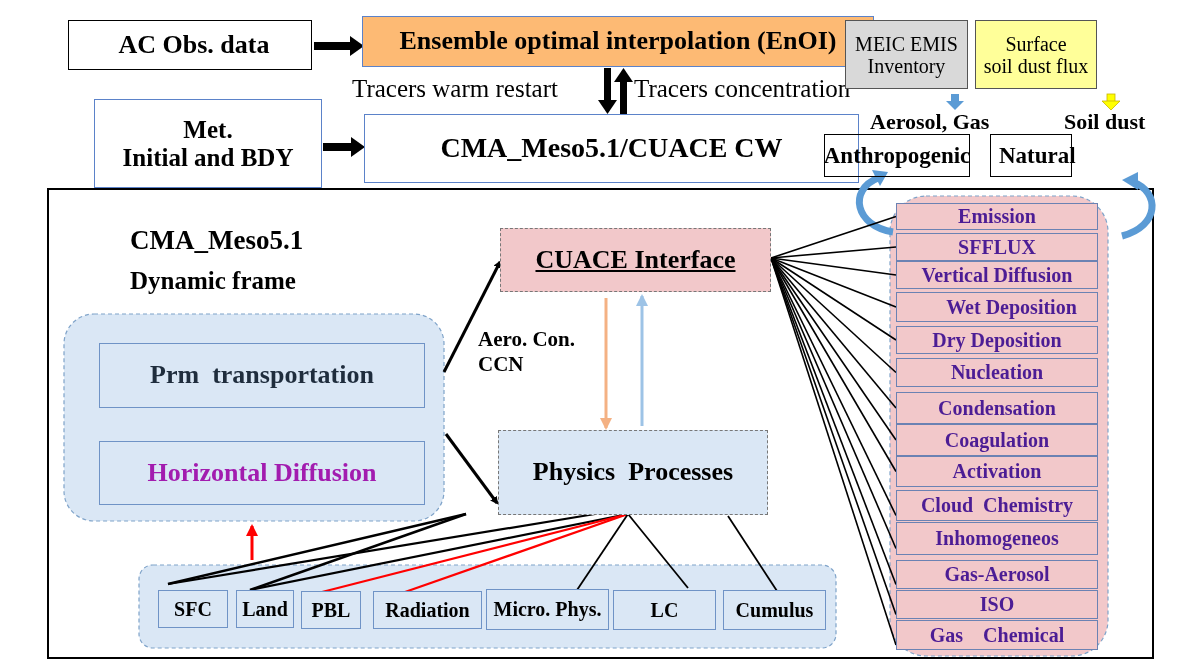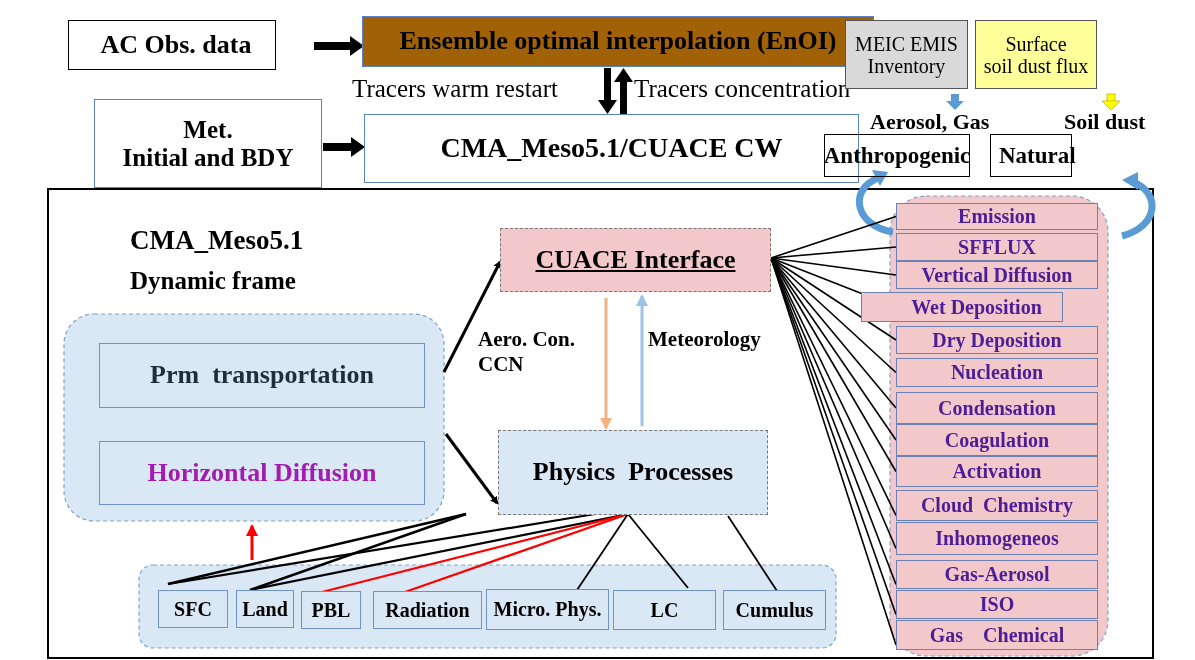--- a/index.html
+++ b/index.html
@@ -108,25 +108,25 @@
     <line x1="595" y1="514" x2="168" y2="584" stroke="#000" stroke-width="2.2"></line>
     <line x1="628" y1="514" x2="250" y2="590" stroke="#000" stroke-width="2.2"></line>
     <line x1="628" y1="514" x2="322" y2="592" stroke="#ff0000" stroke-width="2.2"></line>
     <line x1="628" y1="514" x2="405" y2="592" stroke="#ff0000" stroke-width="2.2"></line>
     <line x1="628" y1="514" x2="577" y2="590" stroke="#000" stroke-width="1.8"></line>
     <line x1="628" y1="514" x2="688" y2="588" stroke="#000" stroke-width="1.8"></line>
     <line x1="728" y1="516" x2="777" y2="591" stroke="#000" stroke-width="1.8"></line>
   </g>
 </svg>
 
-<div class="box" style="left:68px;top:20px;width:208px;height:50px;border:1.5px solid #000;font-size:26px;padding-left:8px;">
+<div class="box" style="left:68px;top:20px;width:244px;height:50px;border:1.5px solid #000;font-size:26px;padding-left:8px;">
   <span>AC Obs. data</span>
 </div>
 
-<div class="box" style="left:362px;top:16px;width:512px;height:51px;background:#a16207;border:1.5px solid #5b82c9;font-size:26px;">
+<div class="box" style="left:362px;top:16px;width:512px;height:51px;background:#fdba74;border:1.5px solid #5b82c9;font-size:26px;">
   <span>Ensemble optimal interpolation (EnOI)</span>
 </div>
 
 <div class="lbl" style="left:352px;top:74px;font-weight:normal;font-size:25px;">Tracers warm restart</div>
 <div class="lbl" style="left:634px;top:74px;font-weight:normal;font-size:25px;">Tracers concentration</div>
 
 <div class="box" style="left:94px;top:99px;width:228px;height:89px;border:1.5px solid #5b82c9;font-size:25px;flex-direction:column;">
   <span>Met.</span>
   <span>Initial and BDY</span>
 </div>
@@ -166,42 +166,41 @@
 
 <div class="box" style="left:500px;top:228px;width:271px;height:64px;background:#f2c8ca;border:1.5px dashed #777;font-size:26px;text-decoration:underline;">
   <span>CUACE Interface</span>
 </div>
 
 <div class="lbl" style="left:478px;top:327px;width:120px;font-size:21px;">
   <div>Aero. Con.</div>
   <div>CCN</div>
 </div>
 <div class="lbl" style="left:648px;top:327px;width:142px;font-size:21px;">
-  <div>Meteorology</div>
 </div>
 
 <div class="box" style="left:498px;top:430px;width:270px;height:85px;background:#dae7f5;border:1.5px dashed #777;font-size:26px;">
   <span style="white-space:pre;">Physics  Processes</span>
 </div>
 
 <div id="phys-modules">
     <div class="phys" style="left: 158px; top: 590px; width: 70px; height: 38px;">SFC</div>
     <div class="phys" style="left: 236px; top: 590px; width: 58px; height: 38px;">Land</div>
     <div class="phys" style="left: 301px; top: 591px; width: 60px; height: 38px;">PBL</div>
     <div class="phys" style="left: 373px; top: 591px; width: 109px; height: 38px;">Radiation</div>
     <div class="phys" style="left: 486px; top: 589px; width: 123px; height: 41px;">Micro. Phys.</div>
     <div class="phys" style="left: 613px; top: 590px; width: 103px; height: 40px;">LC</div>
     <div class="phys" style="left: 723px; top: 590px; width: 103px; height: 40px;">Cumulus</div>
   </div>
 
 <div id="cuace-procs">
     <div class="proc" style="left: 896px; top: 203px; width: 202px; height: 27px; white-space: pre;">Emission</div>
     <div class="proc" style="left: 896px; top: 233px; width: 202px; height: 28px; white-space: pre;">SFFLUX</div>
     <div class="proc" style="left: 896px; top: 261px; width: 202px; height: 28px; white-space: pre;">Vertical Diffusion</div>
-    <div class="proc" style="left: 861px; top: 292px; width: 202px; height: 30px; white-space: pre; padding-left: 29px;">Wet Deposition</div>
+    <div class="proc" style="left: 896px; top: 292px; width: 202px; height: 30px; white-space: pre; padding-left: 29px;">Wet Deposition</div>
     <div class="proc" style="left: 896px; top: 326px; width: 202px; height: 28px; white-space: pre;">Dry Deposition</div>
     <div class="proc" style="left: 896px; top: 358px; width: 202px; height: 29px; white-space: pre;">Nucleation</div>
     <div class="proc" style="left: 896px; top: 392px; width: 202px; height: 32px; white-space: pre;">Condensation</div>
     <div class="proc" style="left: 896px; top: 424px; width: 202px; height: 32px; white-space: pre;">Coagulation</div>
     <div class="proc" style="left: 896px; top: 456px; width: 202px; height: 31px; white-space: pre;">Activation</div>
     <div class="proc" style="left: 896px; top: 490px; width: 202px; height: 31px; white-space: pre;">Cloud  Chemistry</div>
     <div class="proc" style="left: 896px; top: 522px; width: 202px; height: 33px; white-space: pre;">Inhomogeneos</div>
     <div class="proc" style="left: 896px; top: 560px; width: 202px; height: 29px; white-space: pre;">Gas-Aerosol</div>
     <div class="proc" style="left: 896px; top: 590px; width: 202px; height: 29px; white-space: pre;">ISO</div>
     <div class="proc" style="left: 896px; top: 620px; width: 202px; height: 30px; white-space: pre;">Gas    Chemical</div>

